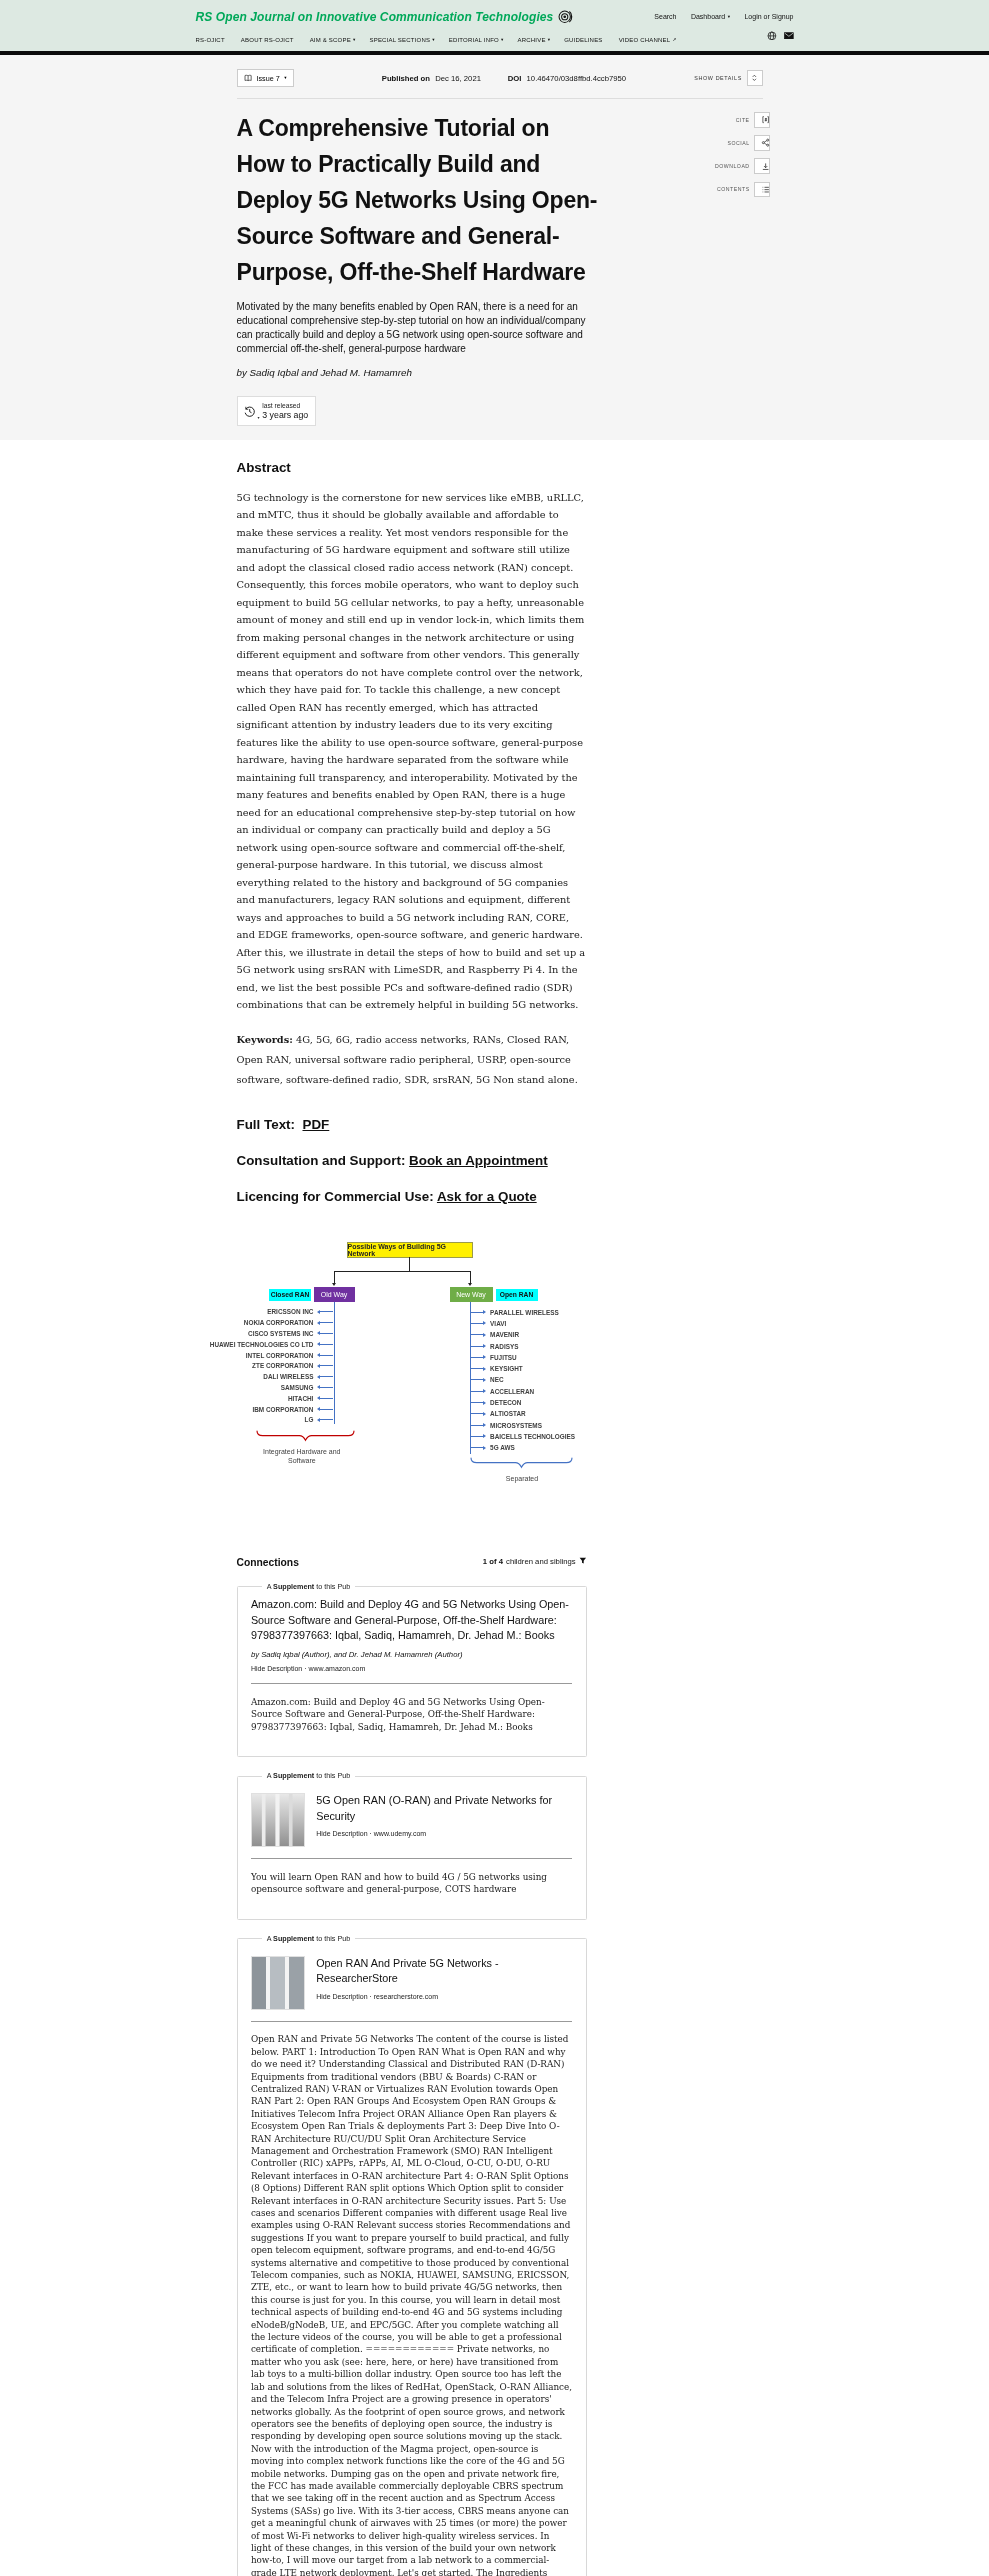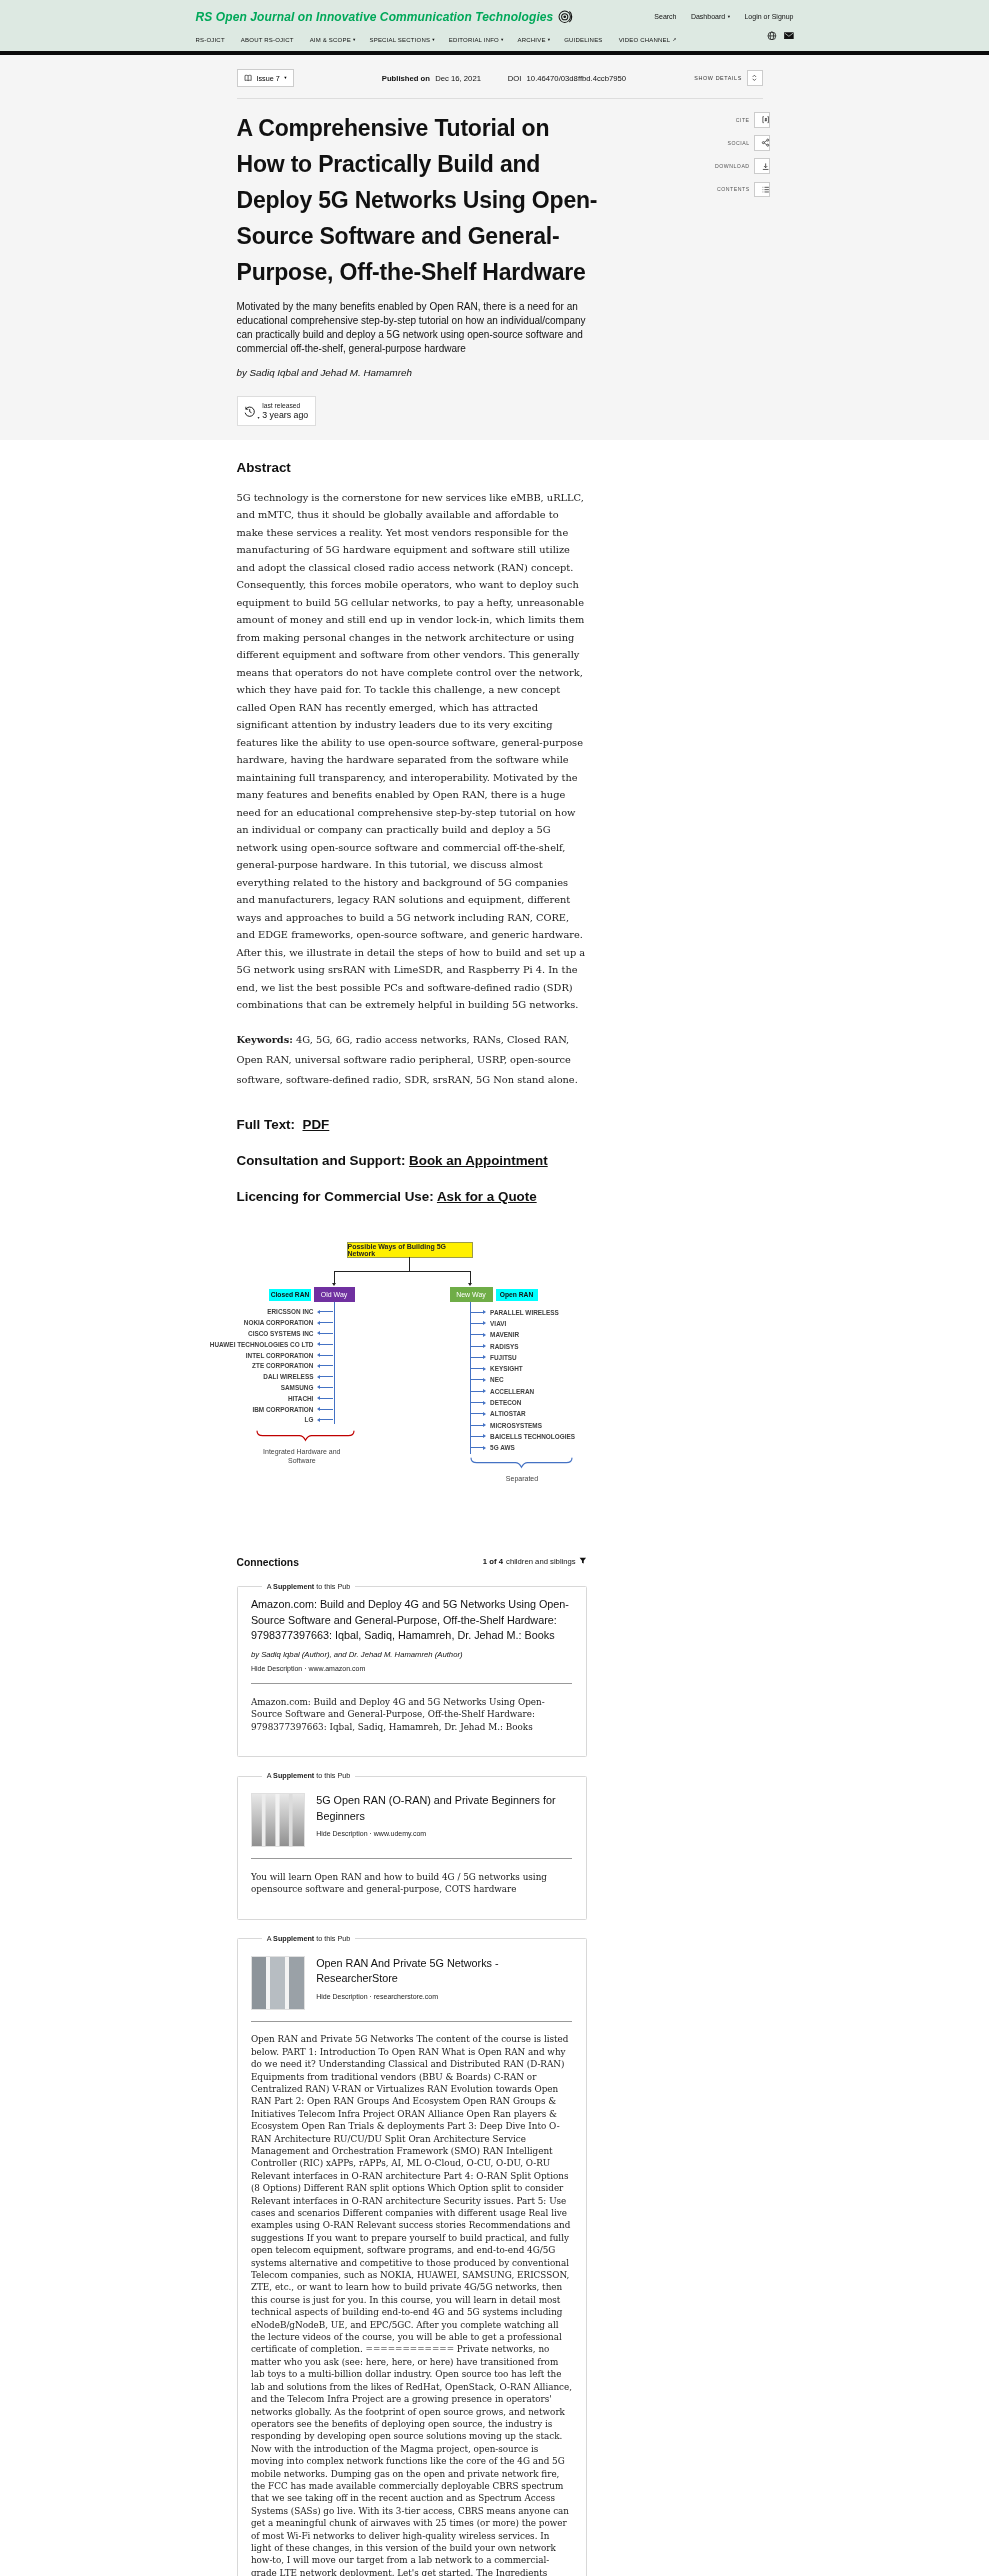--- a/index.html
+++ b/index.html
@@ -22,21 +22,21 @@
   .nav-icons{margin-left:auto;display:flex;gap:7.2px;align-items:center;}
   .black-bar{height:3.6px;background:#0b0b0b;}
 
   
   .pub-header{background:#f5f5f5;padding:14.4px 0 13.4px;}
   .pwrap{width:598px;margin:0 auto;box-sizing:border-box;padding:0 31px 0 41px;position:relative;}
   .controls{display:flex;align-items:center;padding-bottom:10.3px;border-bottom:0.5px solid #ddd;}
   .issue-btn{display:flex;align-items:center;gap:4.6px;border:0.5px solid #ccc;background:#fff;padding:3.6px 6.2px;font-size:7.2px;}
   .pub-meta{display:flex;align-items:baseline;margin-left:88px;font-size:7.7px;gap:5.2px;}
   .pm-bold{font-weight:bold;}
-  .pm-doi-label{font-weight:normal;margin-left:21.6px;}
+  .pm-doi-label{font-weight:bold;margin-left:21.6px;}
   .show-details{margin-left:auto;display:flex;align-items:center;gap:4.6px;font-size:5.4px;letter-spacing:0.6px;color:#333;}
   .sd-box{width:14px;height:14px;border:0.5px solid #ccc;background:#fff;display:grid;place-items:center;}
   .title-row{position:relative;margin-top:11.3px;}
   h1.pub-title{margin:0;font-size:23px;line-height:36px;font-weight:bold;width:366px;letter-spacing:-0.2px;}
   .action-rail{position:absolute;right:-7.2px;top:2.1px;display:flex;flex-direction:column;gap:7.7px;align-items:flex-end;}
   .rail-item{display:flex;align-items:center;gap:4.6px;}
   .rail-label{font-size:5.2px;letter-spacing:0.5px;color:#555;}
   .rail-btn{width:15.5px;height:15.5px;border:0.5px solid #ccc;background:#fff;display:grid;place-items:center;}
   .pub-desc{width:361px;font-size:10px;line-height:14px;margin-top:10.3px;}
   .pub-byline{font-style:italic;font-size:9.8px;margin-top:10.3px;}
@@ -557,21 +557,21 @@
         <div class="card-meta"><a>Hide Description</a> <span>· www.amazon.com</span></div>
         <hr class="card-divider">
         <p class="serif card-desc">Amazon.com: Build and Deploy 4G and 5G Networks Using Open-Source Software and General-Purpose, Off-the-Shelf Hardware: 9798377397663: Iqbal, Sadiq, Hamamreh, Dr. Jehad M.: Books</p>
       </article>
 
       <article class="card">
         <div class="legend"><span>A</span> <b>Supplement</b> <span>to this Pub</span></div>
         <div class="card-top">
           <div class="thumb thumb-towers"></div>
           <div class="card-main">
-            <h3 class="card-title">5G Open RAN (O-RAN) and Private Beginners for Beginners</h3>
+            <h3 class="card-title">5G Open RAN (O-RAN) and Private Networks for Security</h3>
             <div class="card-meta"><a>Hide Description</a> <span>· www.udemy.com</span></div>
           </div>
         </div>
         <hr class="card-divider">
         <p class="serif card-desc">You will learn Open RAN and how to build 4G / 5G networks using opensource software and general-purpose, COTS hardware</p>
       </article>
 
       <article class="card">
         <div class="legend"><span>A</span> <b>Supplement</b> <span>to this Pub</span></div>
         <div class="card-top">

